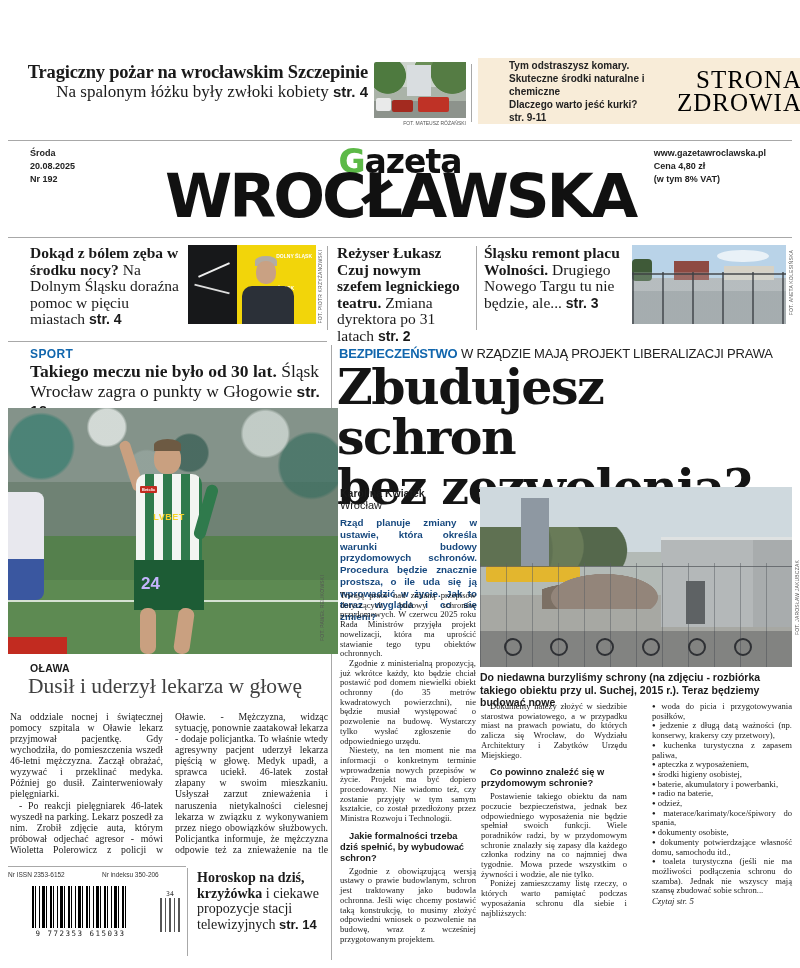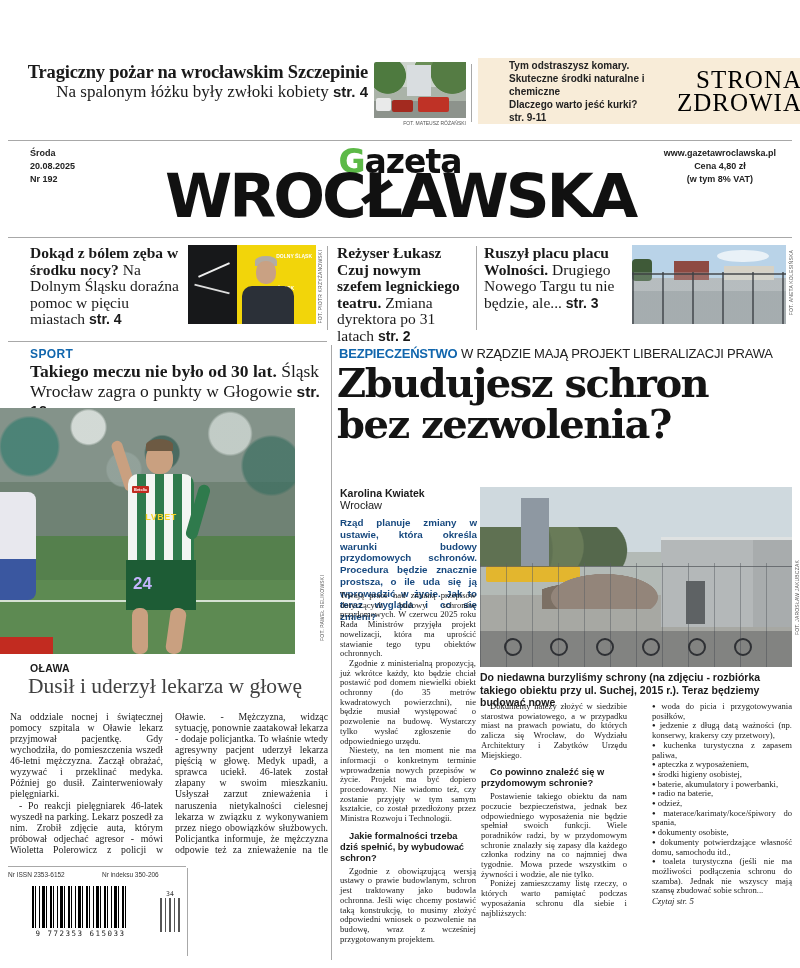--- a/index.html
+++ b/index.html
@@ -38,21 +38,21 @@
                font-size:12px;letter-spacing:.4px;color:var(--accent-blue,#1166ad)}
   .sport-head{position:absolute;left:30px;top:362px;width:296px;font-size:17.5px;line-height:1.12}
   .sport-head .pageref{font-size:15.5px}
 
   
   .kicker{position:absolute;left:339px;top:346px;width:458px;font-family:"Liberation Sans",sans-serif;
           font-size:13px;font-weight:bold;letter-spacing:-.2px;white-space:nowrap}
   .kicker .k-label{color:var(--accent-blue,#1166ad)}
   .kicker .k-rest{color:#222;font-weight:normal}
   .main-head{position:absolute;left:337px;top:363px;width:460px;font-family:"DejaVu Serif",serif;font-weight:bold;
-             font-size:40px;line-height:1.02;letter-spacing:-1.5px;color:#141414}
+             font-size:49px;line-height:1.02;letter-spacing:-1.5px;color:#141414}
   .byline{position:absolute;left:340px;top:487px;font-family:"Liberation Sans",sans-serif}
   .byline .b-name{font-weight:bold;font-size:10.5px}
   .byline .b-city{font-size:11px;margin-top:0}
   .lead{position:absolute;left:340px;top:517px;width:137px;font-family:"Liberation Sans",sans-serif;font-weight:bold;
         font-size:9.8px;line-height:1.2;text-align:justify;color:var(--lead-navy,#17497f)}
   .bodycol{position:absolute;font-size:8.6px;line-height:1.13;text-align:justify}
   .bodycol p{margin:0}
   .bodycol p.ind{text-indent:9px}
   .subhead{font-family:"Liberation Sans",sans-serif;font-weight:bold;font-size:9.3px;line-height:1.18;
            margin:7px 0 3px;text-align:left;text-indent:9px}
@@ -124,21 +124,21 @@
     <div>Środa</div>
     <div>20.08.2025</div>
     <div>Nr 192</div>
   </div>
 
   <div class="mh-logo">
     <div class="logo-top"><span class="g">G</span><span>azeta</span></div>
     <div class="logo-main">WROCŁAWSKA</div>
   </div>
 
-  <div class="mh-info" style="right:24px;text-align:center">
+  <div class="mh-info" style="right:34px;text-align:left">
     <div>www.gazetawroclawska.pl</div>
     <div>Cena 4,80 zł</div>
     <div>(w tym 8% VAT)</div>
   </div>
 
   <div class="rule" style="left:8px;top:237px;width:784px;height:1px"></div>
 
   <div class="teaser-text" style="left:30px;top:245px;width:153px">
     <b>Dokąd z bólem zęba w środku nocy?</b>
     <span>Na Dolnym Śląsku doraźna pomoc w pięciu miastach</span>
@@ -162,21 +162,21 @@
 
   <div class="teaser-text" style="left:337px;top:245px;width:132px">
     <b>Reżyser Łukasz Czuj nowym szefem legnickiego teatru.</b>
     <span>Zmiana dyrektora po 31 latach</span>
     <span class="pageref">str. 2</span>
   </div>
 
   <div class="rule" style="left:476px;top:246px;width:1px;height:84px"></div>
 
   <div class="teaser-text" style="left:484px;top:245px;width:142px">
-    <b>Ruszył placu placu Wolności.</b>
+    <b>Śląsku remont placu Wolności.</b>
     <span>Drugiego Nowego Targu tu nie będzie, ale...</span>
     <span class="pageref">str. 3</span>
   </div>
 
   <div class="photo" style="left:632px;top:245px;width:154px;height:79px;background:linear-gradient(180deg,#b9d3e8 0 42%,#b0b4b6 42% 58%,#9aa0a2 58% 100%)">
     <div style="position:absolute;left:55%;top:6%;width:34%;height:16%;background:#e9f1f7;border-radius:50%"></div>
     <div style="position:absolute;left:0;top:18%;width:13%;height:28%;background:#3f5a38;border-radius:4px"></div>
     <div style="position:absolute;left:27%;top:20%;width:23%;height:24%;background:#8e4a42"></div>
     <div style="position:absolute;left:60%;top:26%;width:32%;height:18%;background:#d6d2c6"></div>
     <div style="position:absolute;left:0;top:34%;width:100%;height:66%;background:repeating-linear-gradient(90deg,rgba(70,75,80,.75) 0 2px,rgba(205,218,222,.22) 2px 30px)"></div>
@@ -187,21 +187,21 @@
   <div class="rule" style="left:8px;top:341px;width:319px;height:1px"></div>
   <div class="rule" style="left:331px;top:345px;width:1px;height:615px"></div>
 
   <div class="sport-label">SPORT</div>
   <div class="sport-head">
     <b>Takiego meczu nie było od 30 lat.</b>
     <span>Śląsk Wrocław zagra o punkty w Głogowie</span>
     <span class="pageref">str. 16</span>
   </div>
 
-  <div class="photo" style="left:0;top:408px;width:295px;height:246px;background:linear-gradient(180deg,#84938a 0 30%,#6f8274 30% 52%,#55804d 52% 70%,#5d8a52 70% 100%)">
+  <div class="photo" style="left:8px;top:408px;width:330px;height:246px;background:linear-gradient(180deg,#84938a 0 30%,#6f8274 30% 52%,#55804d 52% 70%,#5d8a52 70% 100%)">
     <div style="position:absolute;left:0;top:0;width:100%;height:52%;background:radial-gradient(circle at 10% 30%,rgba(62,127,114,.8) 0 10%,transparent 11%),radial-gradient(circle at 30% 15%,rgba(230,235,232,.8) 0 7%,transparent 8%),radial-gradient(circle at 55% 35%,rgba(50,90,80,.7) 0 9%,transparent 10%),radial-gradient(circle at 78% 20%,rgba(220,228,224,.7) 0 8%,transparent 9%),radial-gradient(circle at 92% 45%,rgba(58,110,96,.7) 0 10%,transparent 11%),radial-gradient(circle at 42% 48%,rgba(150,165,158,.8) 0 9%,transparent 10%)"></div>
     <div style="position:absolute;left:-8px;top:34%;width:44px;height:44%;background:linear-gradient(180deg,#e8e8ee 0 62%,#3a57a0 62% 100%);border-radius:8px"></div>
     <div style="position:absolute;left:0;bottom:0;width:18%;height:7%;background:#c22b20"></div>
     <div style="position:absolute;left:0;top:78%;width:100%;height:2px;background:rgba(255,255,255,.75)"></div>
 
     <div style="position:absolute;left:118px;top:32px;width:11px;height:52px;background:#c9a080;transform:rotate(-18deg);border-radius:5px"></div>
     <div style="position:absolute;left:146px;top:36px;width:27px;height:30px;background:#c9a080;border-radius:45%"></div>
     <div style="position:absolute;left:146px;top:31px;width:27px;height:12px;background:#6d5a43;border-radius:50% 50% 0 0"></div>
     <div style="position:absolute;left:128px;top:66px;width:66px;height:88px;background:repeating-linear-gradient(90deg,#f3f5f2 0 9px,#2f7a4c 9px 18px);border-radius:10px 10px 0 0">
       <div style="position:absolute;left:4px;top:12px;background:#c22b20;color:#fff;font-family:'Liberation Sans',sans-serif;font-size:4px;font-weight:bold;padding:1px 2px;border-radius:1px">Betclic</div>
@@ -230,20 +230,23 @@
 
   <div class="barcode">
     <div class="bc-bars"></div>
     <div class="bc-num">9 772353 615033</div>
   </div>
   <div class="bc-addon-num">34</div>
   <div class="bc-addon"></div>
 
   <div class="rule" style="left:187px;top:868px;width:1px;height:88px"></div>
 
+  <div class="horoskop">
+    <span class="hb">Horoskop na dziś, krzyżówka</span><span> i ciekawe propozycje stacji telewizyjnych </span><span class="pageref">str. 14</span>
+  </div>
 
   <div class="kicker">
     <span class="k-label">BEZPIECZEŃSTWO</span><span class="k-rest"> W RZĄDZIE MAJĄ PROJEKT LIBERALIZACJI PRAWA</span>
   </div>
 
   <div class="main-head">
     <div>Zbudujesz schron</div>
     <div>bez zezwolenia?</div>
   </div>
 

